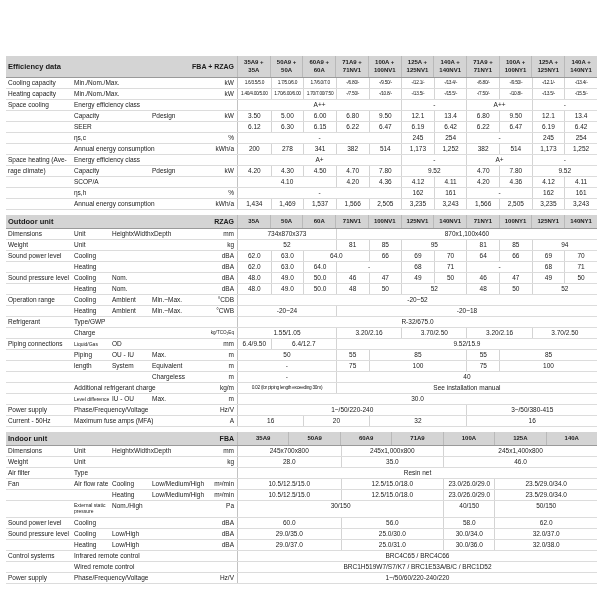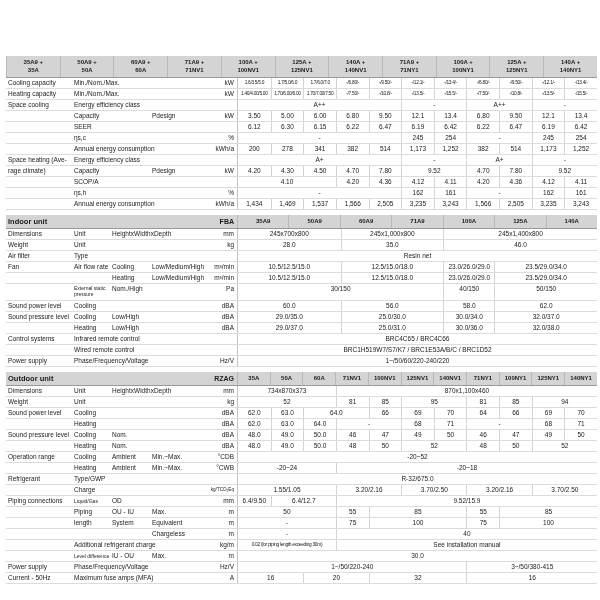--- a/index.html
+++ b/index.html
@@ -42,20 +42,24 @@
   }
   .cell:first-child{border-left:none;}
   .cell.sm{font-size:4.8px;letter-spacing:-0.3px;}
 </style>
 </head>
 <body>
 
 <div class="spec-table">
     <div class="section">
       <div class="sec-header h2line">
+        <div class="label-area">
+          <span class="sec-title">Efficiency data</span>
+          <span class="sec-model">FBA + RZAG</span>
+        </div>
         <div class="cols">
           <div class="col-h" style="flex: 0 0 9.09091%;">
             <span>35A9 +</span>
             <span>35A</span>
           </div>
           <div class="col-h" style="flex: 0 0 9.09091%;">
             <span>50A9 +</span>
             <span>50A</span>
           </div>
           <div class="col-h" style="flex: 0 0 9.09091%;">
@@ -296,192 +300,20 @@
           <div class="cell" style="flex: 0 0 9.09091%;">1,566</div>
           <div class="cell" style="flex: 0 0 9.09091%;">2,505</div>
           <div class="cell" style="flex: 0 0 9.09091%;">3,235</div>
           <div class="cell" style="flex: 0 0 9.09091%;">3,243</div>
         </div>
       </div>
     </div>
     <div class="section">
       <div class="sec-header h1line">
         <div class="label-area">
-          <span class="sec-title">Indoor unit</span>
-          <span class="sec-model">FBA</span>
-        </div>
-        <div class="cols">
-          <div class="col-h" style="flex: 0 0 14.2857%;">
-            <span>35A9</span>
-          </div>
-          <div class="col-h" style="flex: 0 0 14.2857%;">
-            <span>50A9</span>
-          </div>
-          <div class="col-h" style="flex: 0 0 14.2857%;">
-            <span>60A9</span>
-          </div>
-          <div class="col-h" style="flex: 0 0 14.2857%;">
-            <span>71A9</span>
-          </div>
-          <div class="col-h" style="flex: 0 0 14.2857%;">
-            <span>100A</span>
-          </div>
-          <div class="col-h" style="flex: 0 0 14.2857%;">
-            <span>125A</span>
-          </div>
-          <div class="col-h" style="flex: 0 0 14.2857%;">
-            <span>140A</span>
-          </div>
-        </div>
-      </div>
-      <div class="row">
-        <div class="label-area">
-          <span class="lbl" style="left: 2px;">Dimensions</span>
-          <span class="lbl" style="left: 68px;">Unit</span>
-          <span class="lbl" style="left: 106px;">HeightxWidthxDepth</span>
-          <span class="unit">mm</span>
-        </div>
-        <div class="cells">
-          <div class="cell" style="flex: 0 0 28.5714%;">245x700x800</div>
-          <div class="cell" style="flex: 0 0 28.5714%;">245x1,000x800</div>
-          <div class="cell" style="flex: 0 0 42.8571%;">245x1,400x800</div>
-        </div>
-      </div>
-      <div class="row">
-        <div class="label-area">
-          <span class="lbl" style="left: 2px;">Weight</span>
-          <span class="lbl" style="left: 68px;">Unit</span>
-          <span class="unit">kg</span>
-        </div>
-        <div class="cells">
-          <div class="cell" style="flex: 0 0 28.5714%;">28.0</div>
-          <div class="cell" style="flex: 0 0 28.5714%;">35.0</div>
-          <div class="cell" style="flex: 0 0 42.8571%;">46.0</div>
-        </div>
-      </div>
-      <div class="row">
-        <div class="label-area">
-          <span class="lbl" style="left: 2px;">Air filter</span>
-          <span class="lbl" style="left: 68px;">Type</span>
-        </div>
-        <div class="cells">
-          <div class="cell" style="flex: 0 0 100%;">Resin net</div>
-        </div>
-      </div>
-      <div class="row">
-        <div class="label-area">
-          <span class="lbl" style="left: 2px;">Fan</span>
-          <span class="lbl" style="left: 68px;">Air flow rate</span>
-          <span class="lbl" style="left: 106px;">Cooling</span>
-          <span class="lbl" style="left: 146px;">Low/Medium/High</span>
-          <span class="unit">m³/min</span>
-        </div>
-        <div class="cells">
-          <div class="cell" style="flex: 0 0 28.5714%;">10.5/12.5/15.0</div>
-          <div class="cell" style="flex: 0 0 28.5714%;">12.5/15.0/18.0</div>
-          <div class="cell" style="flex: 0 0 14.2857%;">23.0/26.0/29.0</div>
-          <div class="cell" style="flex: 0 0 28.5714%;">23.5/29.0/34.0</div>
-        </div>
-      </div>
-      <div class="row">
-        <div class="label-area">
-          <span class="lbl" style="left: 106px;">Heating</span>
-          <span class="lbl" style="left: 146px;">Low/Medium/High</span>
-          <span class="unit">m³/min</span>
-        </div>
-        <div class="cells">
-          <div class="cell" style="flex: 0 0 28.5714%;">10.5/12.5/15.0</div>
-          <div class="cell" style="flex: 0 0 28.5714%;">12.5/15.0/18.0</div>
-          <div class="cell" style="flex: 0 0 14.2857%;">23.0/26.0/29.0</div>
-          <div class="cell" style="flex: 0 0 28.5714%;">23.5/29.0/34.0</div>
-        </div>
-      </div>
-      <div class="row tall">
-        <div class="label-area">
-          <span class="lbl sm wrap" style="left: 68px; width: 40px;">External static pressure</span>
-          <span class="lbl" style="left: 106px;">Nom./High</span>
-          <span class="unit">Pa</span>
-        </div>
-        <div class="cells">
-          <div class="cell" style="flex: 0 0 57.1429%;">30/150</div>
-          <div class="cell" style="flex: 0 0 14.2857%;">40/150</div>
-          <div class="cell" style="flex: 0 0 28.5714%;">50/150</div>
-        </div>
-      </div>
-      <div class="row">
-        <div class="label-area">
-          <span class="lbl" style="left: 2px;">Sound power level</span>
-          <span class="lbl" style="left: 68px;">Cooling</span>
-          <span class="unit">dBA</span>
-        </div>
-        <div class="cells">
-          <div class="cell" style="flex: 0 0 28.5714%;">60.0</div>
-          <div class="cell" style="flex: 0 0 28.5714%;">56.0</div>
-          <div class="cell" style="flex: 0 0 14.2857%;">58.0</div>
-          <div class="cell" style="flex: 0 0 28.5714%;">62.0</div>
-        </div>
-      </div>
-      <div class="row">
-        <div class="label-area">
-          <span class="lbl" style="left: 2px;">Sound pressure level</span>
-          <span class="lbl" style="left: 68px;">Cooling</span>
-          <span class="lbl" style="left: 106px;">Low/High</span>
-          <span class="unit">dBA</span>
-        </div>
-        <div class="cells">
-          <div class="cell" style="flex: 0 0 28.5714%;">29.0/35.0</div>
-          <div class="cell" style="flex: 0 0 28.5714%;">25.0/30.0</div>
-          <div class="cell" style="flex: 0 0 14.2857%;">30.0/34.0</div>
-          <div class="cell" style="flex: 0 0 28.5714%;">32.0/37.0</div>
-        </div>
-      </div>
-      <div class="row">
-        <div class="label-area">
-          <span class="lbl" style="left: 68px;">Heating</span>
-          <span class="lbl" style="left: 106px;">Low/High</span>
-          <span class="unit">dBA</span>
-        </div>
-        <div class="cells">
-          <div class="cell" style="flex: 0 0 28.5714%;">29.0/37.0</div>
-          <div class="cell" style="flex: 0 0 28.5714%;">25.0/31.0</div>
-          <div class="cell" style="flex: 0 0 14.2857%;">30.0/36.0</div>
-          <div class="cell" style="flex: 0 0 28.5714%;">32.0/38.0</div>
-        </div>
-      </div>
-      <div class="row">
-        <div class="label-area">
-          <span class="lbl" style="left: 2px;">Control systems</span>
-          <span class="lbl" style="left: 68px;">Infrared remote control</span>
-        </div>
-        <div class="cells">
-          <div class="cell" style="flex: 0 0 100%;">BRC4C65 / BRC4C66</div>
-        </div>
-      </div>
-      <div class="row">
-        <div class="label-area">
-          <span class="lbl" style="left: 68px;">Wired remote control</span>
-        </div>
-        <div class="cells">
-          <div class="cell" style="flex: 0 0 100%;">BRC1H519W7/S7/K7 / BRC1E53A/B/C / BRC1D52</div>
-        </div>
-      </div>
-      <div class="row">
-        <div class="label-area">
-          <span class="lbl" style="left: 2px;">Power supply</span>
-          <span class="lbl" style="left: 68px;">Phase/Frequency/Voltage</span>
-          <span class="unit">Hz/V</span>
-        </div>
-        <div class="cells">
-          <div class="cell" style="flex: 0 0 100%;">1~/50/60/220-240/220</div>
-        </div>
-      </div>
-    </div>
-    <div class="section">
-      <div class="sec-header h1line">
-        <div class="label-area">
           <span class="sec-title">Outdoor unit</span>
           <span class="sec-model">RZAG</span>
         </div>
         <div class="cols">
           <div class="col-h" style="flex: 0 0 9.09091%;">
             <span>35A</span>
           </div>
           <div class="col-h" style="flex: 0 0 9.09091%;">
             <span>50A</span>
           </div>
@@ -755,13 +587,185 @@
           <span class="unit">A</span>
         </div>
         <div class="cells">
           <div class="cell" style="flex: 0 0 18.1818%;">16</div>
           <div class="cell" style="flex: 0 0 18.1818%;">20</div>
           <div class="cell" style="flex: 0 0 27.2727%;">32</div>
           <div class="cell" style="flex: 0 0 36.3636%;">16</div>
         </div>
       </div>
     </div>
+    <div class="section">
+      <div class="sec-header h1line">
+        <div class="label-area">
+          <span class="sec-title">Indoor unit</span>
+          <span class="sec-model">FBA</span>
+        </div>
+        <div class="cols">
+          <div class="col-h" style="flex: 0 0 14.2857%;">
+            <span>35A9</span>
+          </div>
+          <div class="col-h" style="flex: 0 0 14.2857%;">
+            <span>50A9</span>
+          </div>
+          <div class="col-h" style="flex: 0 0 14.2857%;">
+            <span>60A9</span>
+          </div>
+          <div class="col-h" style="flex: 0 0 14.2857%;">
+            <span>71A9</span>
+          </div>
+          <div class="col-h" style="flex: 0 0 14.2857%;">
+            <span>100A</span>
+          </div>
+          <div class="col-h" style="flex: 0 0 14.2857%;">
+            <span>125A</span>
+          </div>
+          <div class="col-h" style="flex: 0 0 14.2857%;">
+            <span>140A</span>
+          </div>
+        </div>
+      </div>
+      <div class="row">
+        <div class="label-area">
+          <span class="lbl" style="left: 2px;">Dimensions</span>
+          <span class="lbl" style="left: 68px;">Unit</span>
+          <span class="lbl" style="left: 106px;">HeightxWidthxDepth</span>
+          <span class="unit">mm</span>
+        </div>
+        <div class="cells">
+          <div class="cell" style="flex: 0 0 28.5714%;">245x700x800</div>
+          <div class="cell" style="flex: 0 0 28.5714%;">245x1,000x800</div>
+          <div class="cell" style="flex: 0 0 42.8571%;">245x1,400x800</div>
+        </div>
+      </div>
+      <div class="row">
+        <div class="label-area">
+          <span class="lbl" style="left: 2px;">Weight</span>
+          <span class="lbl" style="left: 68px;">Unit</span>
+          <span class="unit">kg</span>
+        </div>
+        <div class="cells">
+          <div class="cell" style="flex: 0 0 28.5714%;">28.0</div>
+          <div class="cell" style="flex: 0 0 28.5714%;">35.0</div>
+          <div class="cell" style="flex: 0 0 42.8571%;">46.0</div>
+        </div>
+      </div>
+      <div class="row">
+        <div class="label-area">
+          <span class="lbl" style="left: 2px;">Air filter</span>
+          <span class="lbl" style="left: 68px;">Type</span>
+        </div>
+        <div class="cells">
+          <div class="cell" style="flex: 0 0 100%;">Resin net</div>
+        </div>
+      </div>
+      <div class="row">
+        <div class="label-area">
+          <span class="lbl" style="left: 2px;">Fan</span>
+          <span class="lbl" style="left: 68px;">Air flow rate</span>
+          <span class="lbl" style="left: 106px;">Cooling</span>
+          <span class="lbl" style="left: 146px;">Low/Medium/High</span>
+          <span class="unit">m³/min</span>
+        </div>
+        <div class="cells">
+          <div class="cell" style="flex: 0 0 28.5714%;">10.5/12.5/15.0</div>
+          <div class="cell" style="flex: 0 0 28.5714%;">12.5/15.0/18.0</div>
+          <div class="cell" style="flex: 0 0 14.2857%;">23.0/26.0/29.0</div>
+          <div class="cell" style="flex: 0 0 28.5714%;">23.5/29.0/34.0</div>
+        </div>
+      </div>
+      <div class="row">
+        <div class="label-area">
+          <span class="lbl" style="left: 106px;">Heating</span>
+          <span class="lbl" style="left: 146px;">Low/Medium/High</span>
+          <span class="unit">m³/min</span>
+        </div>
+        <div class="cells">
+          <div class="cell" style="flex: 0 0 28.5714%;">10.5/12.5/15.0</div>
+          <div class="cell" style="flex: 0 0 28.5714%;">12.5/15.0/18.0</div>
+          <div class="cell" style="flex: 0 0 14.2857%;">23.0/26.0/29.0</div>
+          <div class="cell" style="flex: 0 0 28.5714%;">23.5/29.0/34.0</div>
+        </div>
+      </div>
+      <div class="row tall">
+        <div class="label-area">
+          <span class="lbl sm wrap" style="left: 68px; width: 40px;">External static pressure</span>
+          <span class="lbl" style="left: 106px;">Nom./High</span>
+          <span class="unit">Pa</span>
+        </div>
+        <div class="cells">
+          <div class="cell" style="flex: 0 0 57.1429%;">30/150</div>
+          <div class="cell" style="flex: 0 0 14.2857%;">40/150</div>
+          <div class="cell" style="flex: 0 0 28.5714%;">50/150</div>
+        </div>
+      </div>
+      <div class="row">
+        <div class="label-area">
+          <span class="lbl" style="left: 2px;">Sound power level</span>
+          <span class="lbl" style="left: 68px;">Cooling</span>
+          <span class="unit">dBA</span>
+        </div>
+        <div class="cells">
+          <div class="cell" style="flex: 0 0 28.5714%;">60.0</div>
+          <div class="cell" style="flex: 0 0 28.5714%;">56.0</div>
+          <div class="cell" style="flex: 0 0 14.2857%;">58.0</div>
+          <div class="cell" style="flex: 0 0 28.5714%;">62.0</div>
+        </div>
+      </div>
+      <div class="row">
+        <div class="label-area">
+          <span class="lbl" style="left: 2px;">Sound pressure level</span>
+          <span class="lbl" style="left: 68px;">Cooling</span>
+          <span class="lbl" style="left: 106px;">Low/High</span>
+          <span class="unit">dBA</span>
+        </div>
+        <div class="cells">
+          <div class="cell" style="flex: 0 0 28.5714%;">29.0/35.0</div>
+          <div class="cell" style="flex: 0 0 28.5714%;">25.0/30.0</div>
+          <div class="cell" style="flex: 0 0 14.2857%;">30.0/34.0</div>
+          <div class="cell" style="flex: 0 0 28.5714%;">32.0/37.0</div>
+        </div>
+      </div>
+      <div class="row">
+        <div class="label-area">
+          <span class="lbl" style="left: 68px;">Heating</span>
+          <span class="lbl" style="left: 106px;">Low/High</span>
+          <span class="unit">dBA</span>
+        </div>
+        <div class="cells">
+          <div class="cell" style="flex: 0 0 28.5714%;">29.0/37.0</div>
+          <div class="cell" style="flex: 0 0 28.5714%;">25.0/31.0</div>
+          <div class="cell" style="flex: 0 0 14.2857%;">30.0/36.0</div>
+          <div class="cell" style="flex: 0 0 28.5714%;">32.0/38.0</div>
+        </div>
+      </div>
+      <div class="row">
+        <div class="label-area">
+          <span class="lbl" style="left: 2px;">Control systems</span>
+          <span class="lbl" style="left: 68px;">Infrared remote control</span>
+        </div>
+        <div class="cells">
+          <div class="cell" style="flex: 0 0 100%;">BRC4C65 / BRC4C66</div>
+        </div>
+      </div>
+      <div class="row">
+        <div class="label-area">
+          <span class="lbl" style="left: 68px;">Wired remote control</span>
+        </div>
+        <div class="cells">
+          <div class="cell" style="flex: 0 0 100%;">BRC1H519W7/S7/K7 / BRC1E53A/B/C / BRC1D52</div>
+        </div>
+      </div>
+      <div class="row">
+        <div class="label-area">
+          <span class="lbl" style="left: 2px;">Power supply</span>
+          <span class="lbl" style="left: 68px;">Phase/Frequency/Voltage</span>
+          <span class="unit">Hz/V</span>
+        </div>
+        <div class="cells">
+          <div class="cell" style="flex: 0 0 100%;">1~/50/60/220-240/220</div>
+        </div>
+      </div>
+    </div>
   </div>
 
 </body></html>

